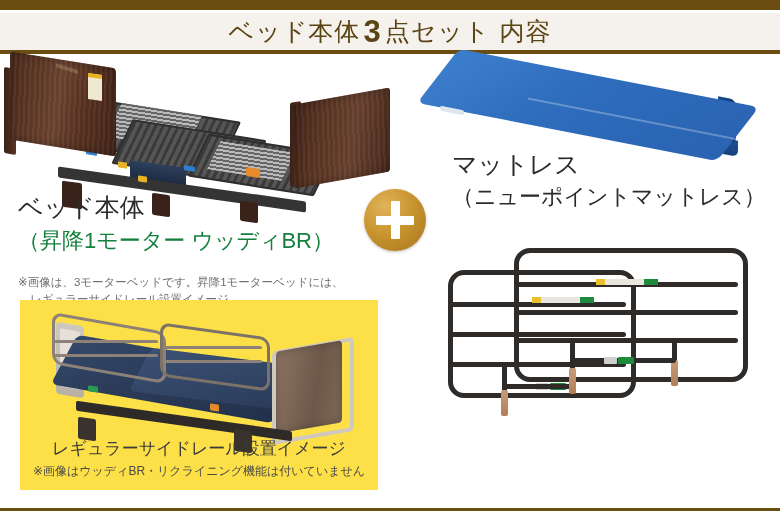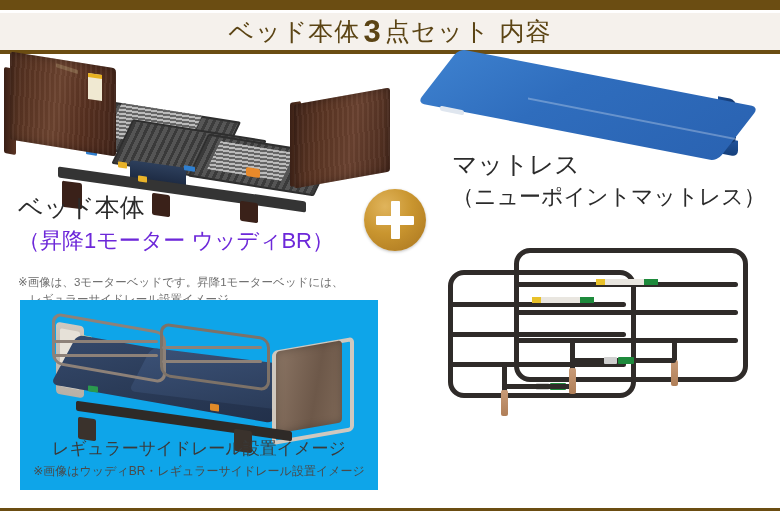--- a/index.html
+++ b/index.html
@@ -124,21 +124,21 @@
   .rail-bar{position:absolute;height:5px;background:#2f2b29;border-radius:3px;}
   .rail-vert{position:absolute;width:5px;background:#2f2b29;border-radius:3px;}
   .rail-foot{position:absolute;width:7px;height:26px;background:linear-gradient(180deg,#c89b78,#b07f58);border-radius:2px;}
   .rail-lbl{position:absolute;height:6px;background:#e9e6e0;border-radius:1px;}
   .rail-lbl .y{position:absolute;left:0;top:0;width:9px;height:6px;background:#e8c12a;}
   .rail-lbl .g{position:absolute;right:0;top:0;width:14px;height:6px;background:#1e8a3c;}
   .rail-cap{position:absolute;height:7px;width:16px;background:#1e8a3c;border-radius:1px;}
   .rail-cap2{position:absolute;height:7px;width:13px;background:#cfcfcf;border-radius:1px;}
 
   
-  .ypanel{position:absolute;left:20px;top:300px;width:358px;height:190px;background:#0ea5e9;}
+  .ypanel{position:absolute;left:20px;top:300px;width:358px;height:190px;background:#fde047;}
   .ypanel-cap{position:absolute;left:0;top:137px;width:358px;text-align:center;
     color:#3a3a3a;font-size:17px;white-space:nowrap;}
   .ypanel-note{position:absolute;left:0;top:163px;width:358px;text-align:center;
     color:#4a4a4a;font-size:12px;white-space:nowrap;}
 
   .yb{position:absolute;}
   .yb-hb{left:36px;top:24px;width:28px;height:72px;background:linear-gradient(180deg,#cfc8bf,#b8b0a6);
     border-radius:4px;transform:skewY(10deg);}
   .yb-hb-in{left:40px;top:30px;width:20px;height:58px;background:#e6e1d8;transform:skewY(10deg);border-radius:2px;}
   .yb-fb{left:256px;top:46px;width:66px;height:82px;
@@ -156,21 +156,21 @@
   .yb-rail-bar{position:absolute;height:3px;background:#8d8178;border-radius:2px;}
   .yb-base{left:56px;top:116px;width:216px;height:10px;background:#2e2a27;transform:skewY(8deg);border-radius:2px;}
   .yb-leg{position:absolute;background:#3a322c;border-radius:2px;}
   .yb-dot{position:absolute;width:9px;height:7px;background:#e08a28;border-radius:1px;transform:skewY(8deg);}
   .yb-dotg{position:absolute;width:10px;height:6px;background:#2a9a4e;border-radius:1px;transform:skewY(8deg);}
   .yb-sticker{position:absolute;left:62px;top:36px;width:10px;height:13px;background:#f2e7a8;transform:skewY(10deg);}
 
   
   .bed-text{position:absolute;left:18px;top:191px;}
   .bed-text .l1{font-size:25px;color:#2b2b2b;}
-  .bed-text .l2{font-size:22px;color:#6d28d9;margin-top:2px;}
+  .bed-text .l2{font-size:22px;color:#15803d;margin-top:2px;}
   .bed-text .l3{font-size:11.5px;color:#6d6d6d;margin-top:18px;line-height:1.45;}
   .bed-text .l3 .ind{display:block;padding-left:12px;}
 
   .mat-text{position:absolute;left:452px;top:148px;}
   .mat-text .l1{font-size:25px;color:#2b2b2b;}
   .mat-text .l2{font-size:22px;color:#2b2b2b;margin-top:1px;}
 
   .rail-text{position:absolute;left:430px;top:424px;width:344px;text-align:center;}
   .rail-text .l1{font-size:25px;color:#2b2b2b;white-space:nowrap;}
   .rail-text .l2{font-size:25px;color:#2b2b2b;margin-top:2px;}
@@ -291,17 +291,17 @@
     <div class="yb-rail-bar" style="left:142px;top:46px;width:100px;"></div>
     <div class="yb-rail-bar" style="left:142px;top:60px;width:100px;"></div>
     <div class="yb yb-fb-frame"></div>
     <div class="yb yb-fb"></div>
     <div class="yb yb-base"></div>
     <div class="yb-leg" style="left:58px;top:118px;width:18px;height:22px;transform:skewY(8deg);"></div>
     <div class="yb-leg" style="left:214px;top:130px;width:18px;height:22px;transform:skewY(8deg);"></div>
     <div class="yb-dot" style="left:190px;top:104px;"></div>
     <div class="yb-dotg" style="left:68px;top:86px;"></div>
     <div class="ypanel-cap">レギュラーサイドレール設置イメージ</div>
-    <div class="ypanel-note">※画像はウッディBR・レギュラーサイドレール設置イメージ</div>
+    <div class="ypanel-note">※画像はウッディBR・リクライニング機能は付いていません</div>
   </div>
 
   <div class="foot-rule"></div>
 </div>
 
 </body></html>

